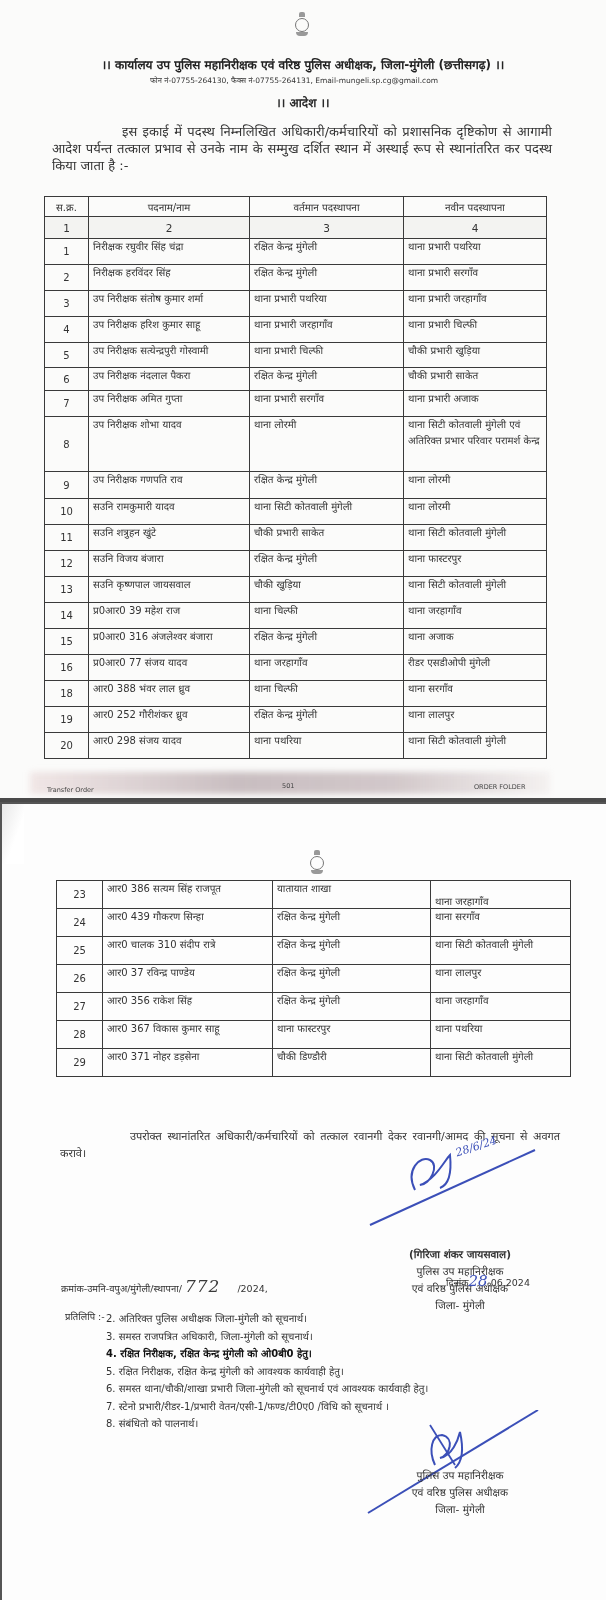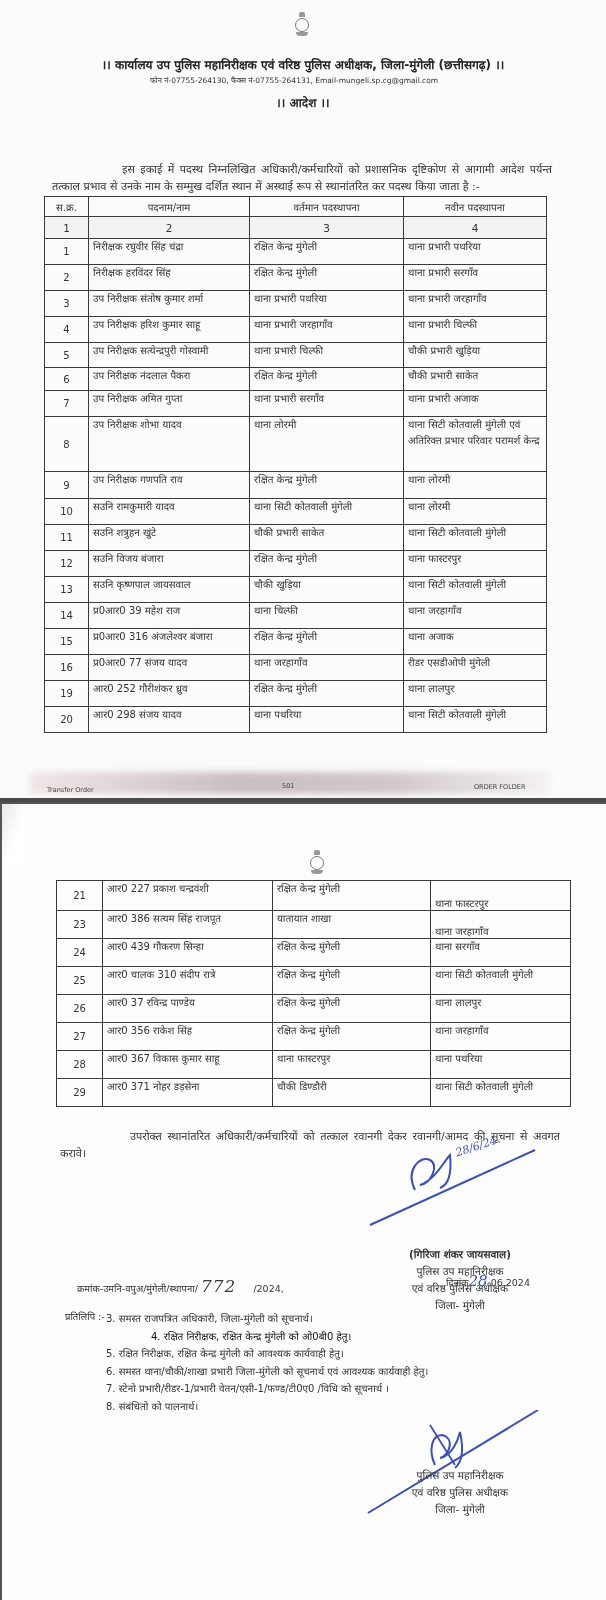--- a/index.html
+++ b/index.html
@@ -42,21 +42,21 @@
   .hdr-contact {
     position: absolute; left: 150px; top: 75px; width: 340px; text-align: left;
     font-size: 7.5px; color: #333; white-space: nowrap;
   }
   .order-title {
     position: absolute; left: 0; top: 94px; width: 606px; text-align: center;
     font-size: 12px; font-weight: bold;
   }
   .intro {
     position: absolute; left: 52px; top: 123px; width: 500px;
-    font-size: 11px; line-height: 17px; text-align: justify; color: #333; margin-top: 38px;
+    font-size: 13px; line-height: 17px; text-align: justify; color: #333;
   }
   .intro .indent { display: inline-block; width: 70px; }
   table.t {
     position: absolute; border-collapse: collapse; table-layout: fixed;
     font-size: 10px; color: #333;
   }
   table.t td, table.t th {
     border: 1.3px solid #3a3a3a; padding: 0 4px; vertical-align: top;
     font-weight: normal; white-space: nowrap; overflow: hidden;
   }
@@ -80,32 +80,32 @@
     position: absolute; left: 60px; top: 1128px; width: 500px;
     font-size: 11px; line-height: 17px; color: #333; text-align: justify;
   }
   .closing .indent { display: inline-block; width: 70px; }
   .sigblock {
     position: absolute; left: 380px; width: 160px; text-align: center;
     font-size: 10.5px; line-height: 17px; color: #333;
   }
   .sigblock .name { font-weight: bold; }
   .ref-line {
-    position: absolute; left: 77px; top: 1276px; width: 500px; font-size: 9.5px; color: #333;
+    position: absolute; left: 61px; top: 1276px; width: 500px; font-size: 9.5px; color: #333;
   }
   .ref-line .hand { font-family: "DejaVu Serif", serif; font-style: italic; font-size: 17px; color: #3a3a3a; letter-spacing: 1px; }
   .ref-date { position: absolute; left: 446px; top: 1272px; font-size: 9.5px; color: #333; }
   .ref-date .hand { font-family: "DejaVu Serif", serif; font-style: italic; font-size: 15px; color: #3b4fb8; }
   .copy-label { position: absolute; left: 65px; top: 1310px; font-size: 9.5px; color: #333; }
   .copy-list {
     position: absolute; left: 106px; top: 1310px; width: 460px;
     margin: 0; padding: 0; list-style: none;
     font-size: 10px; line-height: 17.5px; color: #333;
   }
-  .copy-list li.bold { font-weight: normal; color: #111; margin-left: 45px; }
+  .copy-list li.bold { font-weight: bold; color: #111; }
   .sig-svg { position: absolute; }
 </style>
 </head>
 <body>
 
 <div class="page1">
   <div class="emblem" style="left:293px; top:12px;">
     <div class="crown"></div>
       <div class="ring"></div>
       <div class="base"></div>
@@ -225,20 +225,26 @@
       <td>रक्षित केन्द्र मुंगेली</td>
       <td>थाना अजाक</td>
     </tr>
     <tr style="height:26px">
       <td class="num">16</td>
       <td>प्र0आर0 77 संजय यादव</td>
       <td>थाना जरहागाँव</td>
       <td>रीडर एसडीओपी मुंगेली</td>
     </tr>
     <tr style="height:26px">
+      <td class="num">18</td>
+      <td>आर0 388 भंवर लाल ध्रुव</td>
+      <td>थाना चिल्फी</td>
+      <td>थाना सरगाँव</td>
+    </tr>
+    <tr style="height:26px">
       <td class="num">19</td>
       <td>आर0 252 गौरीशंकर ध्रुव</td>
       <td>रक्षित केन्द्र मुंगेली</td>
       <td>थाना लालपुर</td>
     </tr>
     <tr style="height:26px">
       <td class="num">20</td>
       <td>आर0 298 संजय यादव</td>
       <td>थाना पथरिया</td>
       <td>थाना सिटी कोतवाली मुंगेली</td>
@@ -263,26 +269,20 @@
   </div>
 
   <table class="t" style="left:54px; top:76px; width:514px;">
     <colgroup>
       <col style="width:46px">
         <col style="width:170px">
         <col style="width:158px">
         <col style="width:140px">
     </colgroup>
     <tbody>
-        <tr style="height:30px">
-      <td class="num">21</td>
-      <td>आर0 227 प्रकाश चन्द्रवंशी</td>
-      <td>रक्षित केन्द्र मुंगेली</td>
-      <td style="vertical-align:bottom">थाना फास्टरपुर</td>
-    </tr>
     <tr style="height:28px">
       <td class="num">23</td>
       <td>आर0 386 सत्यम सिंह राजपूत</td>
       <td>यातायात शाखा</td>
       <td style="vertical-align:bottom">थाना जरहागाँव</td>
     </tr>
     <tr style="height:28px">
       <td class="num">24</td>
       <td>आर0 439 गौकरण सिन्हा</td>
       <td>रक्षित केन्द्र मुंगेली</td>
@@ -341,20 +341,21 @@
   <span>क्रमांक-उमनि-वपुअ/मुंगेली/स्थापना/</span>
   <span class="hand">772</span>
   <span style="margin-left:14px">/2024,</span>
 </div>
 <div class="ref-date">
   <span>दिनांक</span><span class="hand">28</span><span>.06.2024</span>
 </div>
 
 <div class="copy-label">प्रतिलिपि :-</div>
 <ul class="copy-list">
+  <li>2. अतिरिक्त पुलिस अधीक्षक जिला-मुंगेली को सूचनार्थ।</li>
   <li>3. समस्त राजपत्रित अधिकारी, जिला-मुंगेली को सूचनार्थ।</li>
   <li class="bold">4. रक्षित निरीक्षक, रक्षित केन्द्र मुंगेली को ओ0बी0 हेतु।</li>
   <li>5. रक्षित निरीक्षक, रक्षित केन्द्र मुंगेली को आवश्यक कार्यवाही हेतु।</li>
   <li>6. समस्त थाना/चौकी/शाखा प्रभारी जिला-मुंगेली को सूचनार्थ एवं आवश्यक कार्यवाही हेतु।</li>
   <li>7. स्टेनो प्रभारी/रीडर-1/प्रभारी वेतन/एसी-1/फण्ड/टी0ए0 /विधि को सूचनार्थ ।</li>
   <li>8. संबंधितो को पालनार्थ।</li>
 </ul>
 
 <svg class="sig-svg" style="left:360px; top:1410px;" width="200" height="110" viewBox="0 0 200 110">
   <path d="M8 103 L178 0" stroke="#3b4fb8" stroke-width="2" fill="none"></path>

